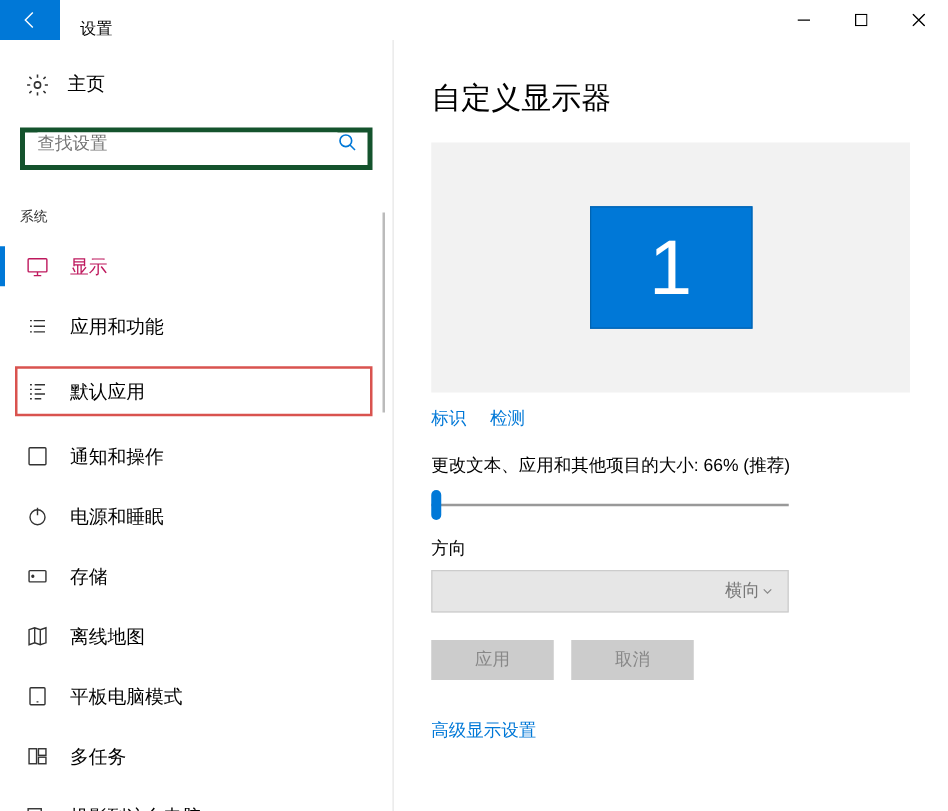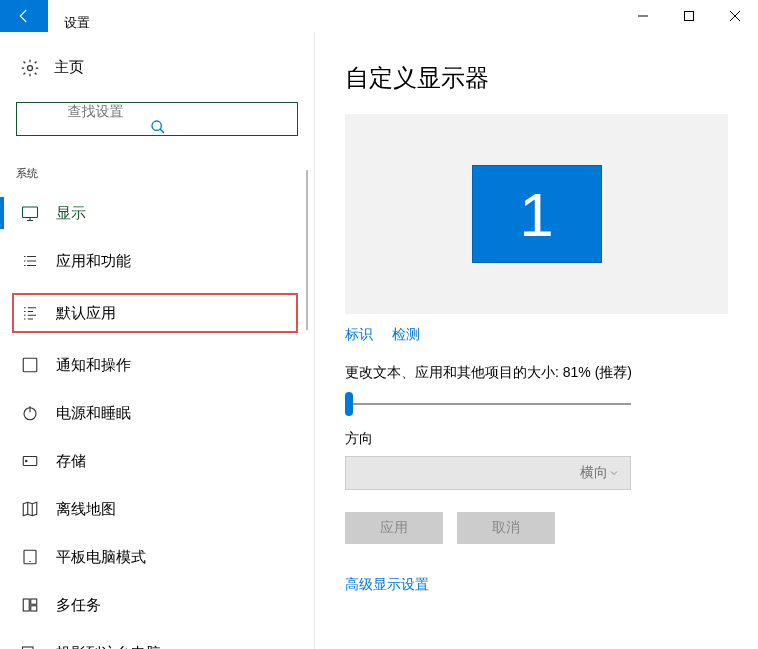--- a/index.html
+++ b/index.html
@@ -57,26 +57,25 @@
     .home-row {
       display: flex;
       align-items: flex-start;
       padding: 10px 0 10px 18px;
       cursor: pointer;
     }
     .home-row .icon-wrap { width: 24px; display: flex; justify-content: center; }
     .home-row .label { margin-left: 12px; font-size: 15px; }
     .search-box {
       margin: 14px 16px 10px 16px;
-      border: 1px solid #14532d;
+      border: 4px solid #14532d;
       height: 34px;
       display: flex;
-      align-items: center;
+      align-items: flex-start;
       padding: 0 8px 0 10px;
-      flex-direction: column;
     }
     .search-box input {
       border: none;
       outline: none;
       flex: 1;
       font-size: 14px;
       font-family: inherit;
       color: #666;
     }
     .search-box .search-icon { color: #0078d7; }
@@ -87,21 +86,21 @@
     }
     .nav-item {
       display: flex;
       align-items: center;
       height: 48px;
       padding-left: 18px;
       cursor: pointer;
       position: relative;
     }
     .nav-item.active {
-      color: #14532d;
+      color: #be185d;
     }
     .nav-item.active::before {
       content: "";
       position: absolute;
       left: 0;
       top: 8px;
       bottom: 8px;
       width: 4px;
       background: #0078d7;
     }
@@ -380,21 +379,21 @@
 
     <div class="display-preview">
       <div class="monitor">1</div>
     </div>
 
     <div class="link-row">
       <span class="link">标识</span>
       <span class="link">检测</span>
     </div>
 
-    <div class="scale-label">更改文本、应用和其他项目的大小: 81% (推荐)</div>
+    <div class="scale-label">更改文本、应用和其他项目的大小: 66% (推荐)</div>
     <div class="slider-wrap">
       <input type="range" class="slider" min="0" max="100" value="0" style="">
     </div>
 
     <div class="field-label">方向</div>
     <div class="select-box">
       <span>横向</span>
       <svg width="12" height="12" viewBox="0 0 24 24" fill="none" stroke="#888" stroke-width="2">
           <path d="M6 9l6 6 6-6"></path>
         </svg>

